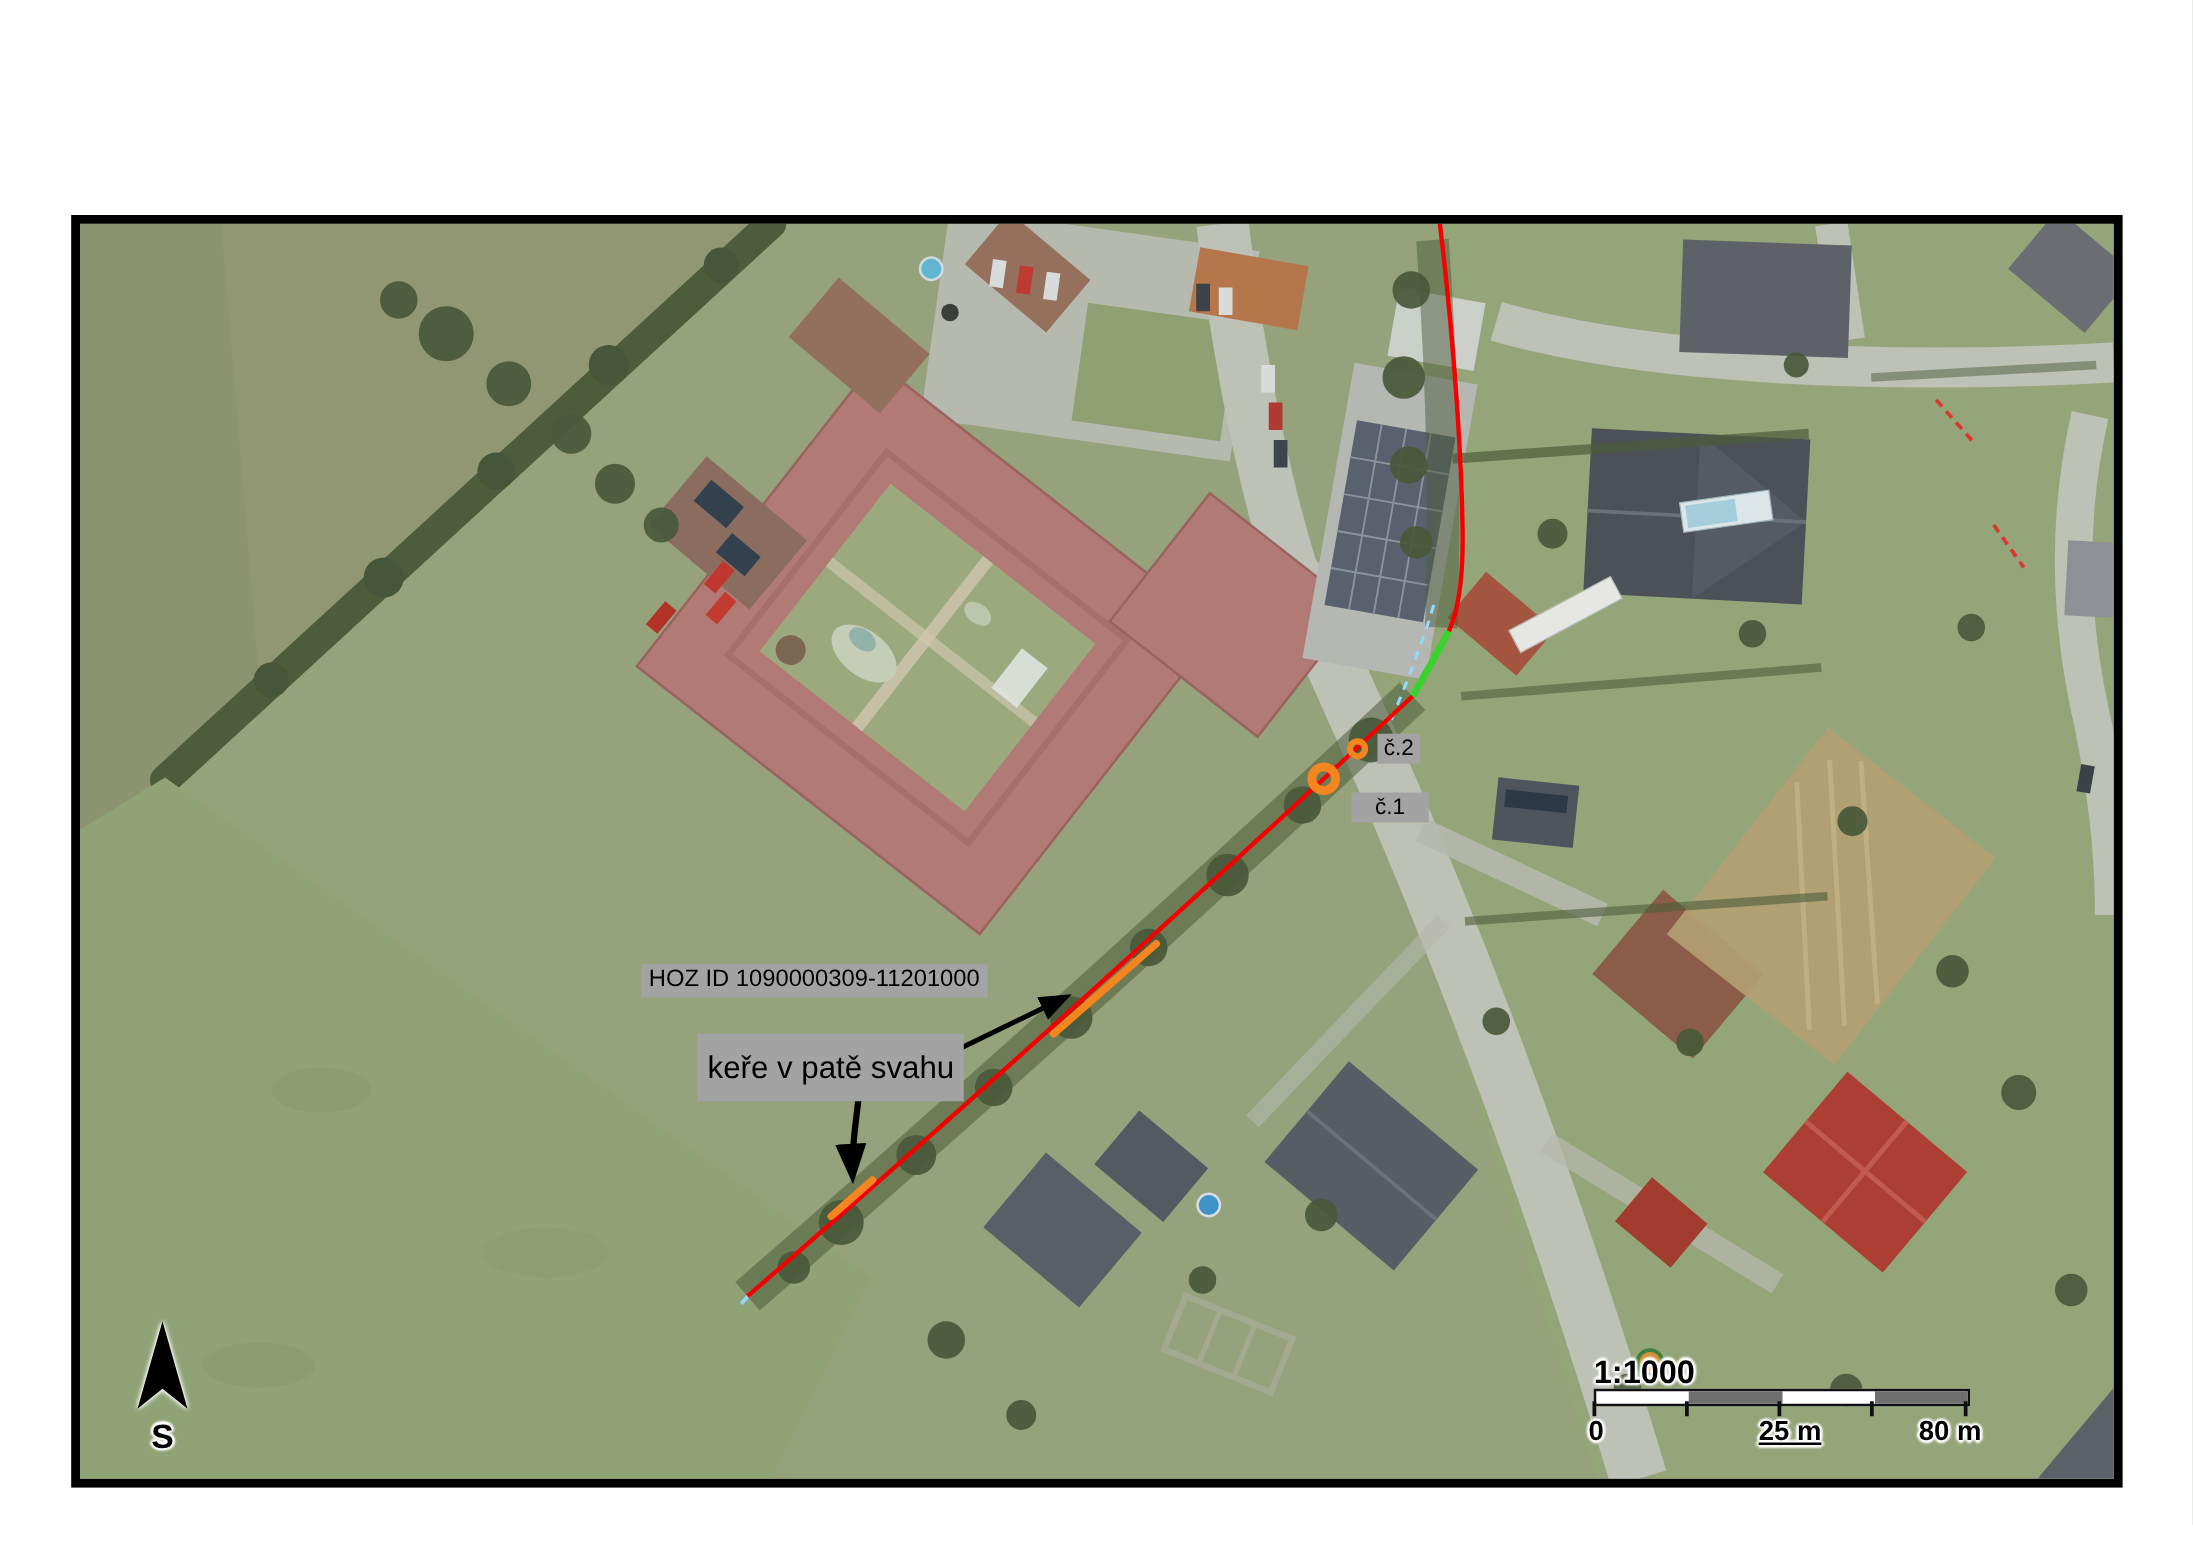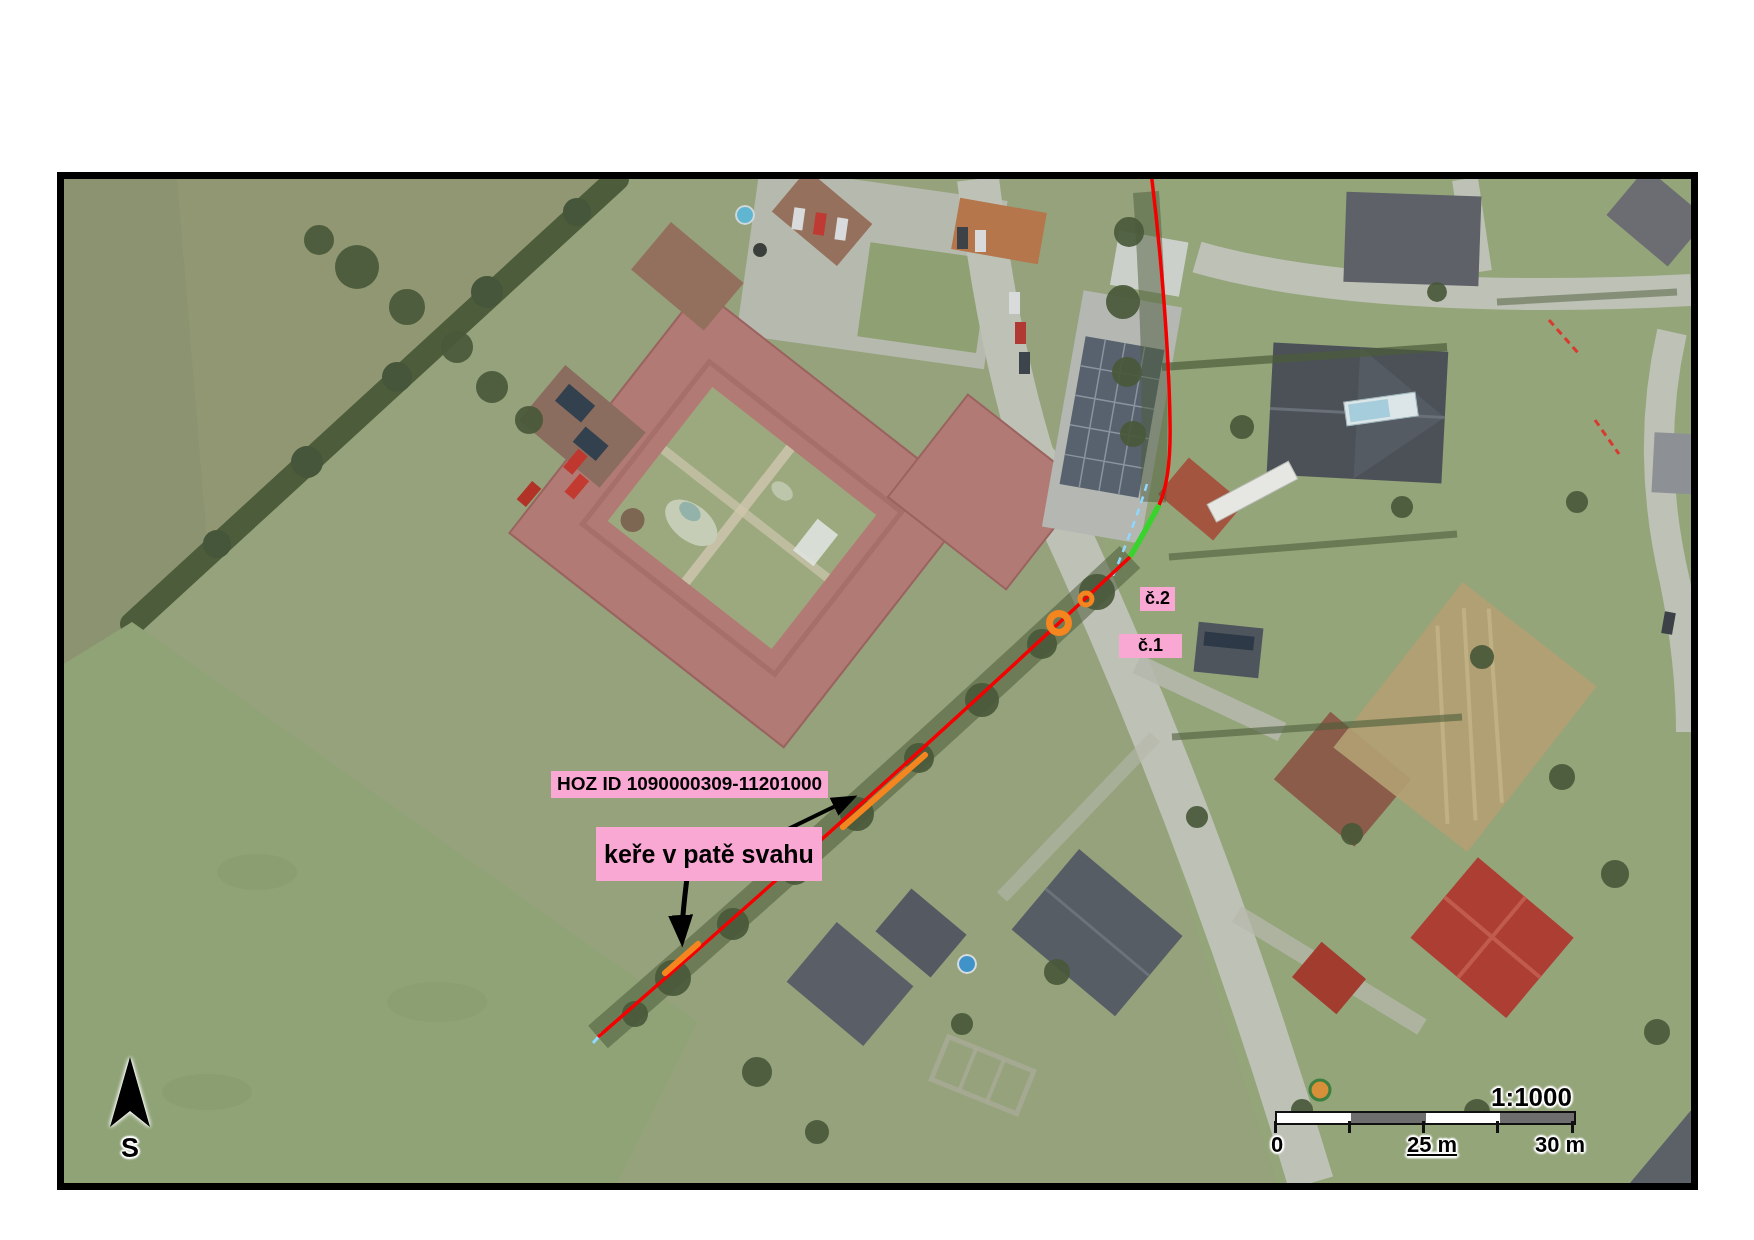--- a/index.html
+++ b/index.html
@@ -11,37 +11,37 @@
 
   
   .line-red{stroke:var(--hoz-line-red,#f40000);stroke-width:3.5;fill:none;}
   .line-green{stroke:var(--revitalized-green,#38d32c);stroke-width:5.5;fill:none;}
   .seg-orange{stroke:var(--orange-segment,#f5861f);stroke-width:6;fill:none;stroke-linecap:round;}
   .marker-orange{stroke:var(--orange-marker,#f5861f);fill:none;}
   .water-dash{stroke:var(--water-dash-blue,#8fd9ff);stroke-width:2.5;fill:none;stroke-dasharray:7 6;}
   .water-tip{stroke:var(--water-dash-blue,#8fd9ff);stroke-width:3;fill:none;}
   .anno{stroke:#000;fill:none;}
 
-  .map-label{position:absolute;background:#f9a8d4;color:#000;font-weight:bold;white-space:nowrap;
-             line-height:1.2;margin-left:38px;}
+  .map-label{position:absolute;background:#a3a3a3;color:#000;font-weight:normal;white-space:nowrap;
+             line-height:1.2;}
   .lbl-hoz{left:449px;top:592px;font-size:19px;padding:2px 6px;text-align:center;}
   .lbl-kere{left:494px;top:648px;font-size:25px;padding:12px 8px;}
   .lbl-c2{left:1038px;top:408px;font-size:18px;padding:1px 5px;}
   .lbl-c1{left:1017px;top:455px;font-size:18px;padding:1px 19px;}
 
   .halo{color:#000;font-weight:bold;
         text-shadow:-2px 0 2px #fff,2px 0 2px #fff,0 -2px 2px #fff,0 2px 2px #fff,
                     -1px -1px 2px #fff,1px 1px 2px #fff,1px -1px 2px #fff,-1px 1px 2px #fff;}
 
   .north{position:absolute;left:39px;top:876px;width:54px;height:86px;text-align:center;}
   .north svg{filter:drop-shadow(0 0 2px #fff) drop-shadow(0 0 1px #fff);}
   .north .n-label{font-size:27px;margin-top:-2px;}
 
   .scale{position:absolute;left:1180px;top:903px;width:370px;height:80px;}
-  .scale .ratio{position:absolute;left:31px;top:0;width:297px;text-align:right;font-size:26px;}
+  .scale .ratio{position:absolute;left:31px;top:0;width:297px;text-align:left;font-size:26px;}
   .scale .bar{position:absolute;left:31px;top:29px;width:297px;height:10px;display:flex;
               border:2px solid #101010;background:#fff;}
   .scale .bar .seg{flex:1;}
   .scale .bar .seg.g{background:var(--scale-bar-gray,#6e6e6e);}
   .scale .tick{position:absolute;top:39px;width:3px;height:12px;background:#101010;}
   .scale .t0{left:30px;} .scale .t1{left:104px;} .scale .t2{left:178px;}
   .scale .t3{left:252px;} .scale .t4{left:327px;}
   .scale .num{position:absolute;top:50px;font-size:22px;text-align:center;}
   .scale .n0{left:16px;width:34px;} .scale .n25{left:152px;width:72px;text-decoration:underline;} .scale .n50{left:278px;width:76px;}
 </style>
@@ -305,17 +305,17 @@
         <div class="seg"></div>
         <div class="seg g"></div>
       </div>
       <div class="tick t0"></div>
       <div class="tick t1"></div>
       <div class="tick t2"></div>
       <div class="tick t3"></div>
       <div class="tick t4"></div>
       <div class="num n0 halo">0</div>
       <div class="num n25 halo">25 m</div>
-      <div class="num n50 halo">30 m</div>
+      <div class="num n50 halo">80 m</div>
     </div>
 
   </div>
 </div>
 
 </body></html>

